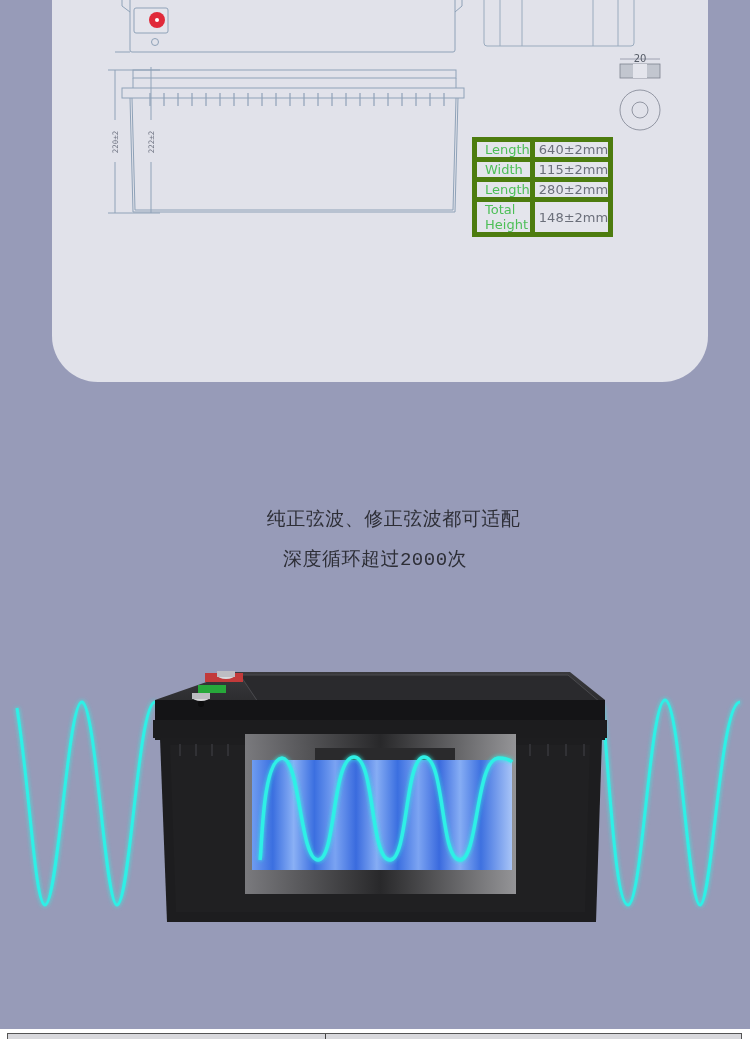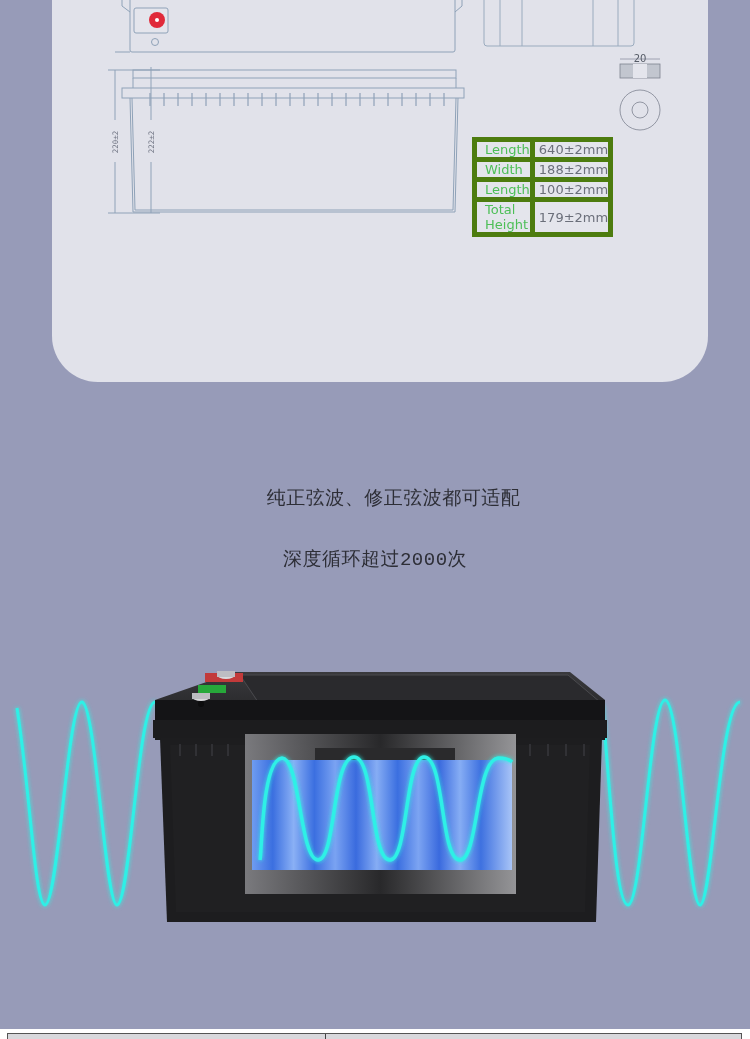--- a/index.html
+++ b/index.html
@@ -21,21 +21,21 @@
     border: 5px solid #4d7c0f; height: 16px; font-size: 13px;
     padding: 0 0 0 8px; line-height: 15px;
   }
   .spec-table td.lbl { color: #4dbf57; width: 66px; }
   .spec-table td.val { color: #6b6f7a; text-align: center; padding-left: 4px; }
 
   .headline {
     position: absolute; left: 0; width: 750px; text-align: center;
     color: #2d2e36; font-size: 19px; letter-spacing: 0.5px;
   }
-  .headline.l1 { top: 485px; padding-left: 37px; }
+  .headline.l1 { top: 506px; padding-left: 37px; }
   .headline.l2 { top: 546px; font-family: Liberation Mono, monospace; }
 
   .hero { position: absolute; left: 0; top: 640px; width: 750px; height: 300px; }
 
   .bottom-strip {
     position: absolute; left: 0; top: 1029px; width: 750px; height: 10px; background: #fff;
   }
   .bottom-table {
     position: absolute; left: 7px; top: 1033px; width: 735px; height: 6px;
     border: 1px solid #555; border-bottom: none; background: #d8d8dc; display: flex;
@@ -122,29 +122,29 @@
 </svg>
 
 <table class="spec-table">
   <tbody>
       <tr>
     <td class="lbl">Length</td>
     <td class="val">640±2mm</td>
   </tr>
   <tr>
     <td class="lbl">Width</td>
-    <td class="val">188±2mm</td>
+    <td class="val">115±2mm</td>
   </tr>
   <tr>
     <td class="lbl">Length</td>
-    <td class="val">100±2mm</td>
+    <td class="val">280±2mm</td>
   </tr>
   <tr>
     <td class="lbl">Total Height</td>
-    <td class="val">179±2mm</td>
+    <td class="val">148±2mm</td>
   </tr>
 </tbody>
   </table>
 
 <div class="headline l1">纯正弦波、修正弦波都可适配</div>
 <div class="headline l2">深度循环超过2000次</div>
 
 <svg class="hero" viewBox="0 640 750 300" xmlns="http://www.w3.org/2000/svg">
   <defs>
     <filter id="glow" x="-20%" y="-20%" width="140%" height="140%">

